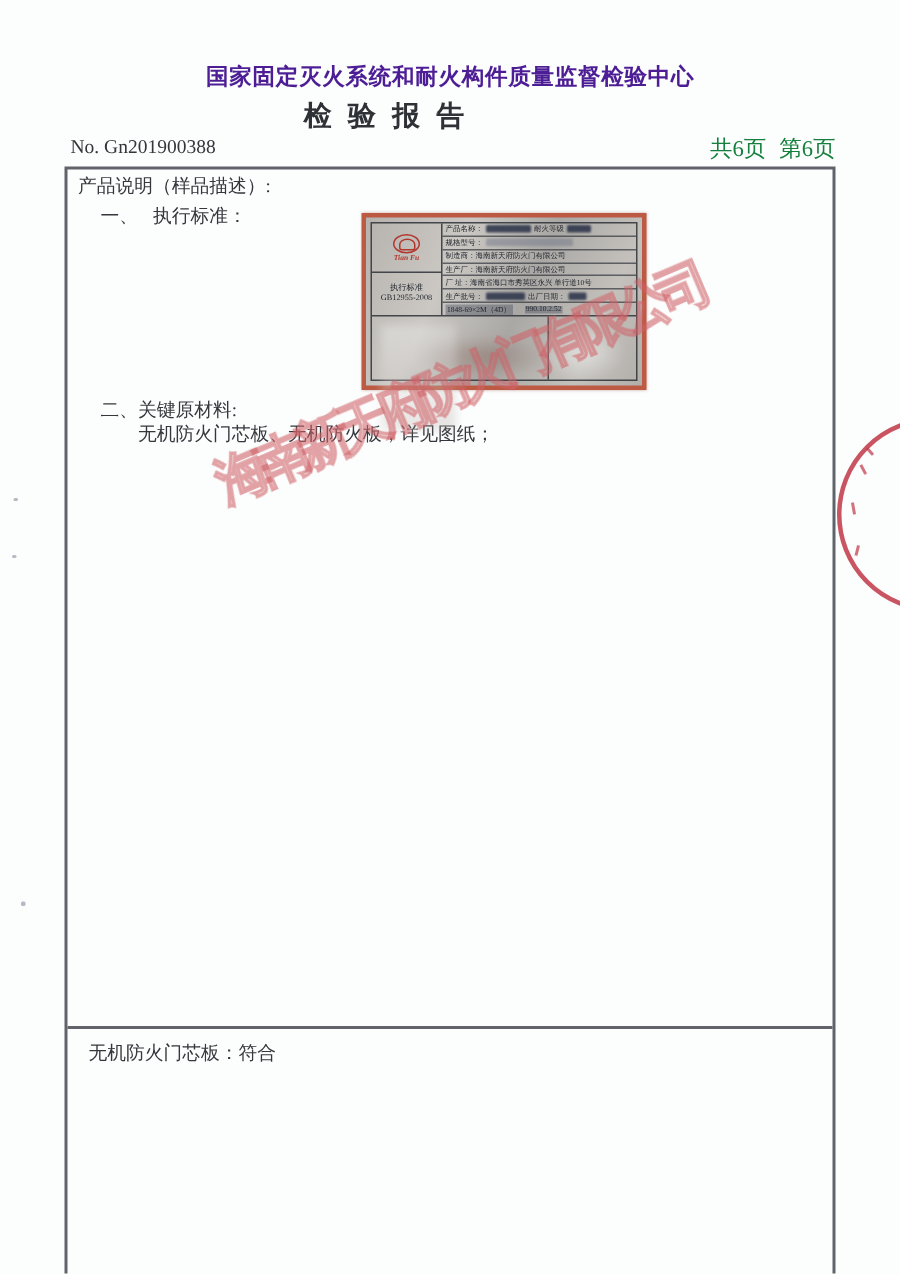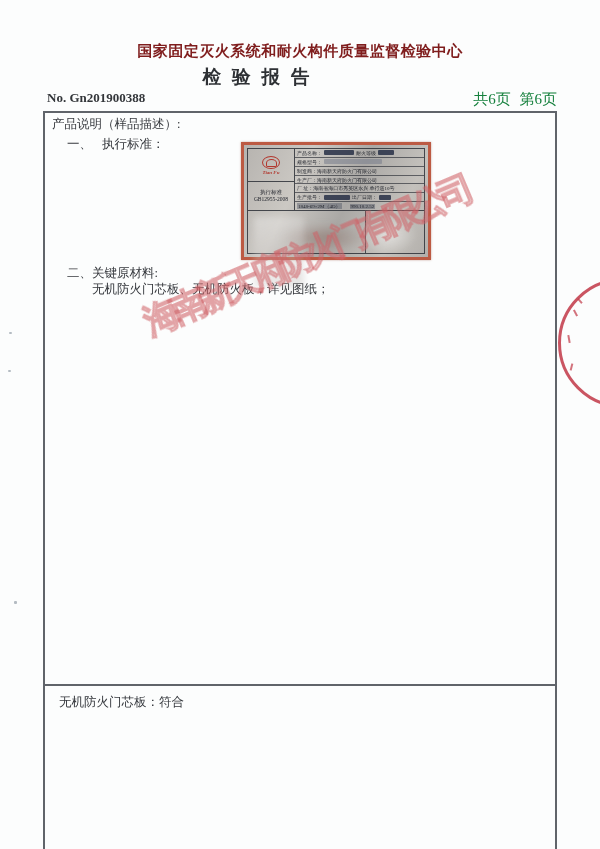--- a/index.html
+++ b/index.html
@@ -10,31 +10,31 @@
     font-family:"Liberation Serif","DejaVu Serif",serif;
     color:#33363a;
     overflow:hidden;
   }
   .abs { position:absolute; }
 
   
   .center-name {
     top:42px; left:0; width:600px;
     text-align:center; font-size:15px; font-weight:bold;
-    letter-spacing:.5px; color:#7f1d1d;
+    letter-spacing:.5px; color:#4c1d95;
   }
   .report-title-wrap {
     top:64px; left:0; width:512px; text-align:center;
   }
   .report-title-wrap span {
     font-size:18.5px; font-weight:bold; color:#2e3135;
     letter-spacing:11px; margin-right:-11px;
   }
   .report-no {
-    top:90px; left:47px; font-size:13px; font-weight:bold; color:#33363a;
+    top:90px; left:47px; font-size:13px; font-weight:normal; color:#33363a;
   }
   .page-info {
     top:90px; right:43px; font-size:15px; color:#15803d; word-spacing:5px;
   }
 
   
   .main-box {
     left:43px; top:111px; width:514px; height:780px;
     border:2px solid #60646a;
     background:transparent;

